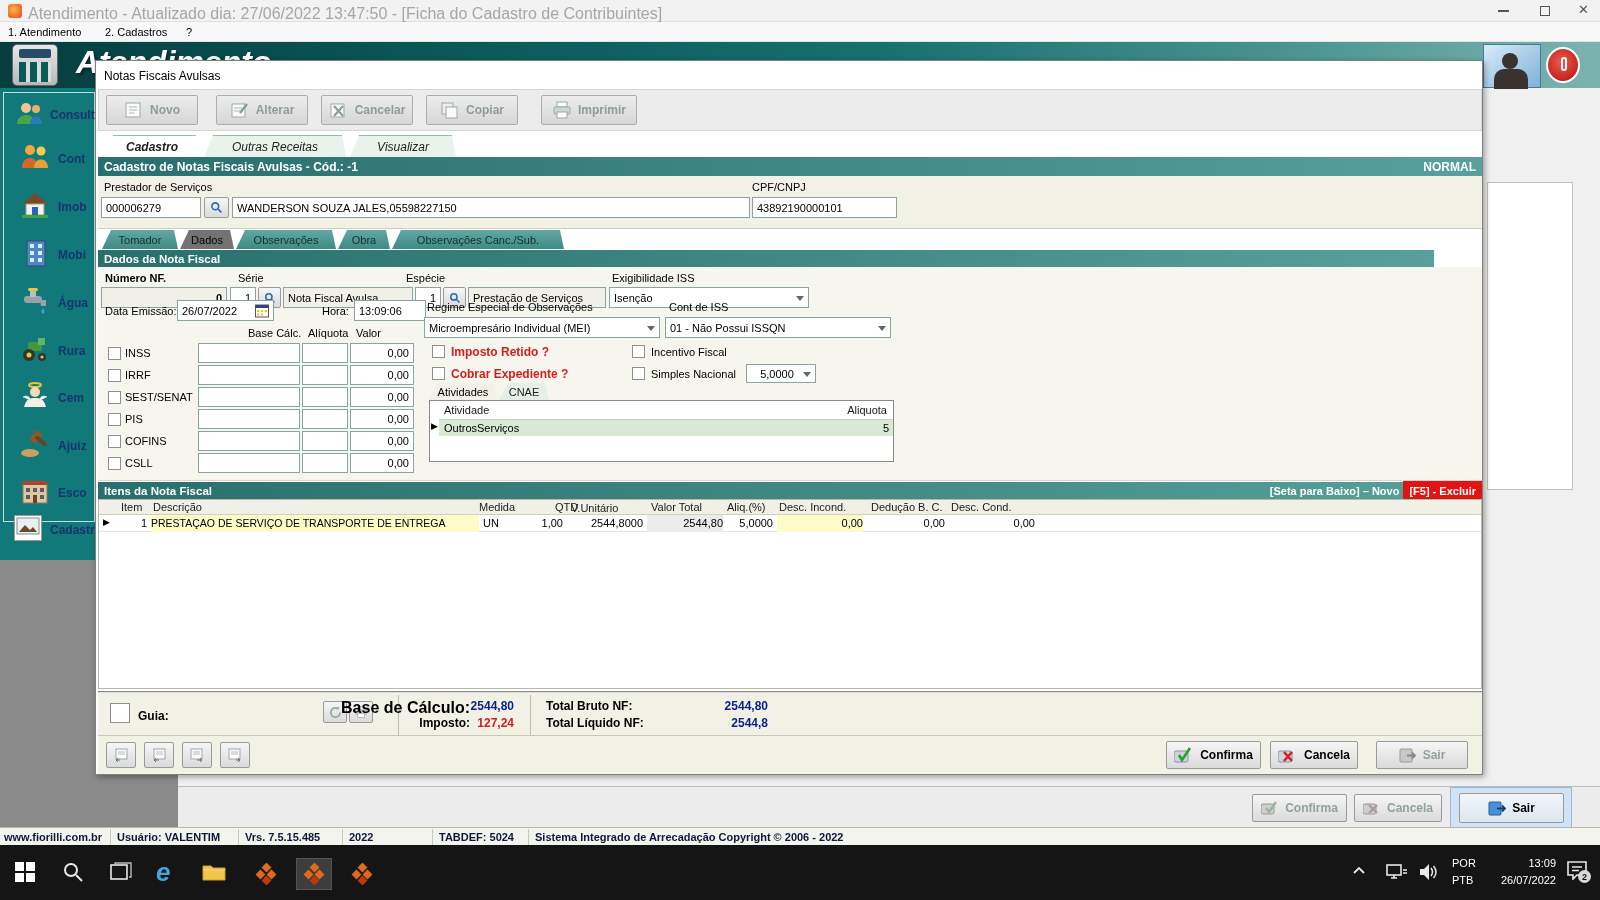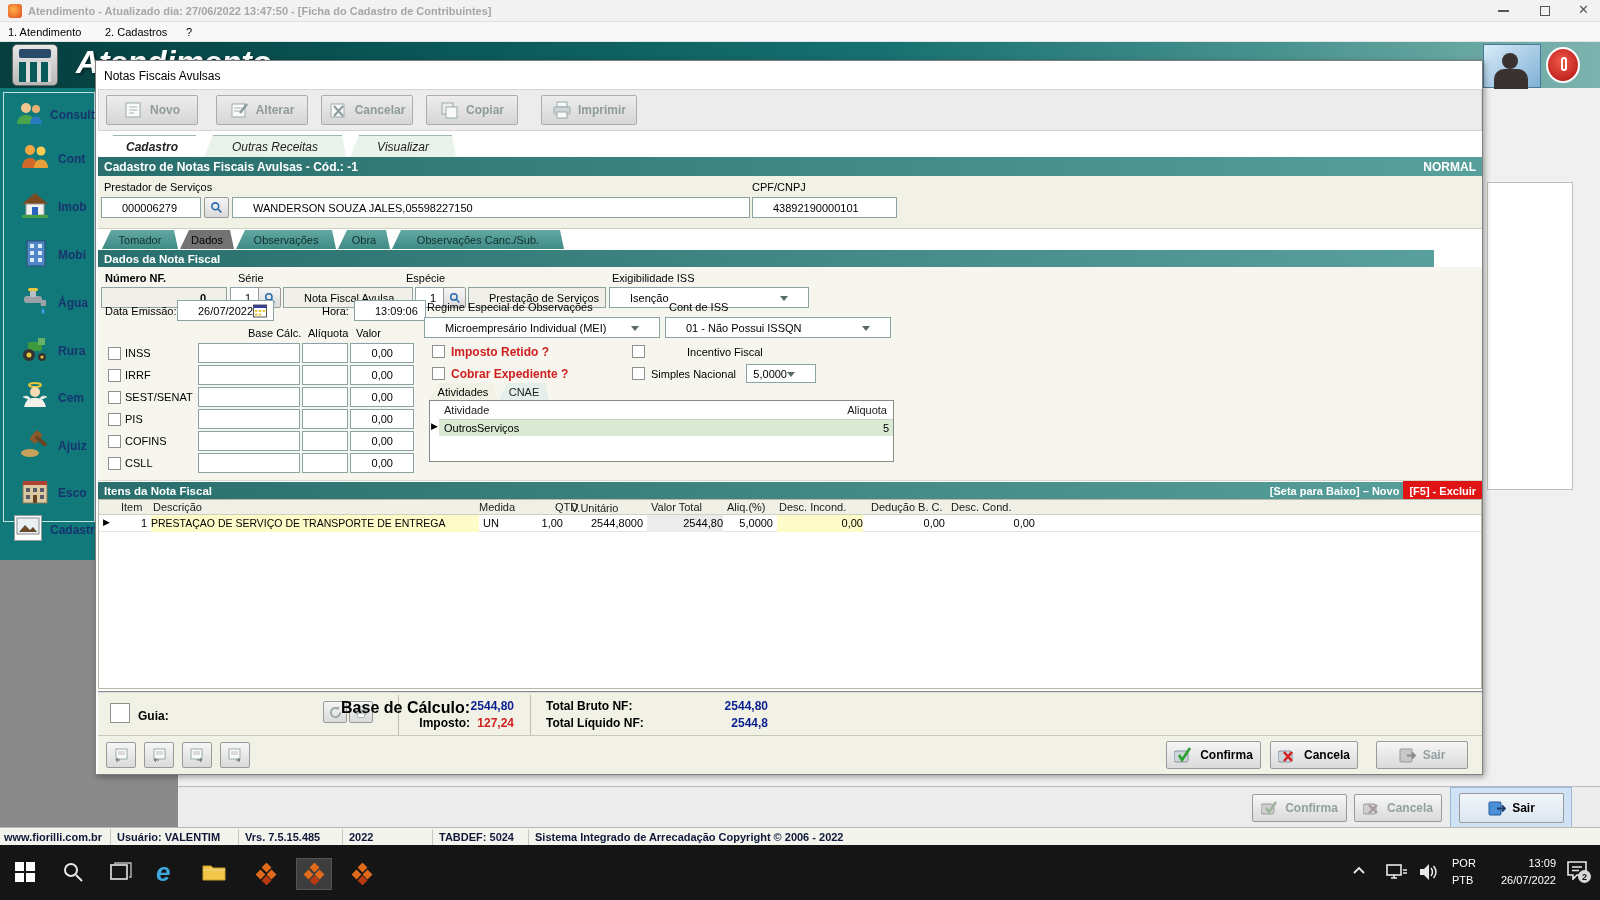--- a/index.html
+++ b/index.html
@@ -2,21 +2,21 @@
 <html><head>
 <meta charset="utf-8">
 <style>
   html,body{margin:0;padding:0;font-family:"Liberation Sans",sans-serif;}
   #screen{position:relative;width:1600px;height:900px;background:#f0f0f0;overflow:hidden;}
   .abs{position:absolute;box-sizing:border-box;}
   .lbl{position:absolute;font-size:11px;color:#000;white-space:nowrap;box-sizing:border-box;}
   .b{font-weight:bold;}
   .i{font-style:italic;}
   .fld{position:absolute;background:#fff;border:1px solid #8aa3a3;font-size:11px;color:#000;
-       display:flex;align-items:center;padding:0 20px;box-sizing:border-box;white-space:nowrap;overflow:hidden;}
+       display:flex;align-items:center;padding:0 4px;box-sizing:border-box;white-space:nowrap;overflow:hidden;}
   .fld.ral{justify-content:flex-end;}
   .fld.dis{background:#f1f0e8;}
   .dd .arr{margin-left:auto;width:0;height:0;border:4px solid transparent;border-top:5px solid #5a6a6a;margin-top:5px;}
   .cb{position:absolute;width:13px;height:13px;background:#fff;border:1px solid #8f8f8f;box-sizing:border-box;}
   .secthdr{position:absolute;background:linear-gradient(90deg,#286f6d,#58a09b);color:#fff;font-weight:bold;
        font-size:11.5px;display:flex;align-items:center;padding:0 6px;box-sizing:border-box;white-space:nowrap;}
   .btn3d{position:absolute;background:linear-gradient(#f6f6f6,#dadada);border:1px solid #9a9a9a;border-radius:2px;
        display:flex;align-items:center;justify-content:center;gap:6px;font-size:12px;box-sizing:border-box;cursor:default;white-space:nowrap;}
   .btn3d.dis{color:#93a0a0;}
   .toolbtn{background:linear-gradient(#ededed,#d6d6d6);border:1px solid #adadad;font-weight:bold;color:#8f9b9b;}
@@ -34,21 +34,21 @@
   .tcell.ral{text-align:right;}
   svg{display:block;}
 </style>
 </head>
 <body>
 
 <div id="screen">
 
   <div class="abs" style="left:0;top:0;width:1600px;height:22px;background:#f2f2f2;border-bottom:1px solid #e0e0e0;">
     <span class="abs" style="left:8px;top:4px;width:14px;height:14px;background:radial-gradient(circle at 40% 40%,#ffb24a,#e04a1a);border-radius:3px;"></span>
-    <span class="lbl" style="left:28px;top:5px;color:#a6a6a6;font-size:11px;font-weight:bold;">Atendimento - Atualizado dia: 27/06/2022 13:47:50 - [Ficha do Cadastro de Contribuintes]</span>
+    <span class="lbl" style="left:28px;top:5px;color:#a6a6a6;font-size:16px;">Atendimento - Atualizado dia: 27/06/2022 13:47:50 - [Ficha do Cadastro de Contribuintes]</span>
     <span class="abs" style="left:1498px;top:10px;width:11px;height:2px;background:#555;"></span>
     <span class="abs" style="left:1540px;top:6px;width:10px;height:10px;border:1.5px solid #555;"></span>
     <span class="abs" style="left:1578px;top:2px;font-size:13px;color:#555;">✕</span>
   </div>
 
   <div class="abs" style="left:0;top:22px;width:1600px;height:20px;background:#f8f8f8;border-bottom:1px solid #e4e4e4;">
     <span class="lbl" style="left:8px;top:4px;">1. Atendimento</span>
     <span class="lbl" style="left:105px;top:4px;">2. Cadastros</span>
     <span class="lbl" style="left:186px;top:4px;">?</span>
   </div>
@@ -430,21 +430,21 @@
     <span class="lbl" style="left:29px;top:396px;">CSLL</span>
     <div class="fld" style="left:102px;top:392px;width:102px;height:20px;"></div>
     <div class="fld" style="left:206px;top:392px;width:46px;height:20px;"></div>
     <div class="fld ral" style="left:254px;top:392px;width:64px;height:20px;">0,00</div>
 
     <span class="cb" style="left:336px;top:284px;"></span>
     <span class="lbl b red" style="left:355px;top:284px;font-size:12px;">Imposto Retido ?</span>
     <span class="cb" style="left:336px;top:306px;"></span>
     <span class="lbl b red" style="left:355px;top:306px;font-size:12px;">Cobrar Expediente ?</span>
     <span class="cb" style="left:536px;top:284px;"></span>
-    <span class="lbl" style="left:555px;top:285px;margin-left:36px;">Incentivo Fiscal</span>
+    <span class="lbl" style="left:555px;top:285px;">Incentivo Fiscal</span>
     <span class="cb" style="left:536px;top:306px;"></span>
     <span class="lbl" style="left:555px;top:307px;">Simples Nacional</span>
     <div class="fld dd ral" style="left:650px;top:303px;width:70px;height:19px;">
       <span style="margin-left:auto;">5,0000</span>
         <span class="arr"></span>
     </div>
 
     <div class="tab inner on" style="left:333px;top:322px;width:68px;height:17px;background:#f2f1e6;">
         <span>Atividades</span>
       </div>

